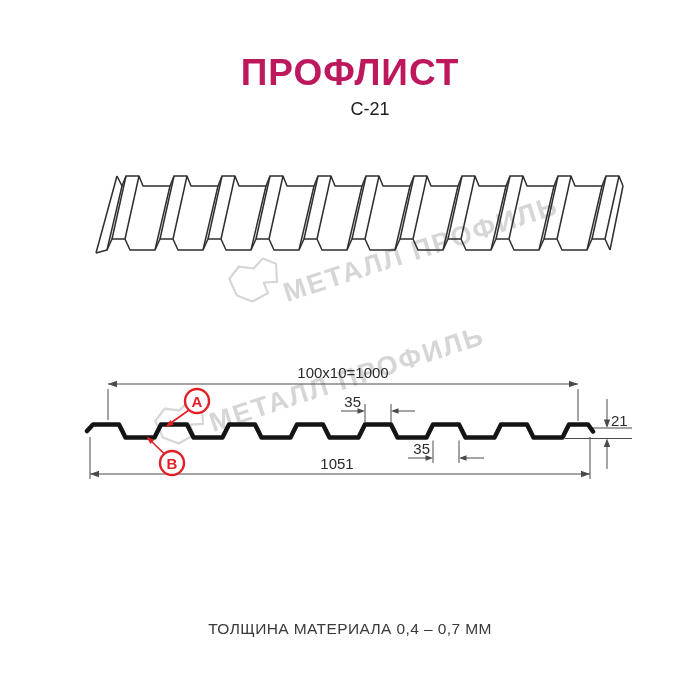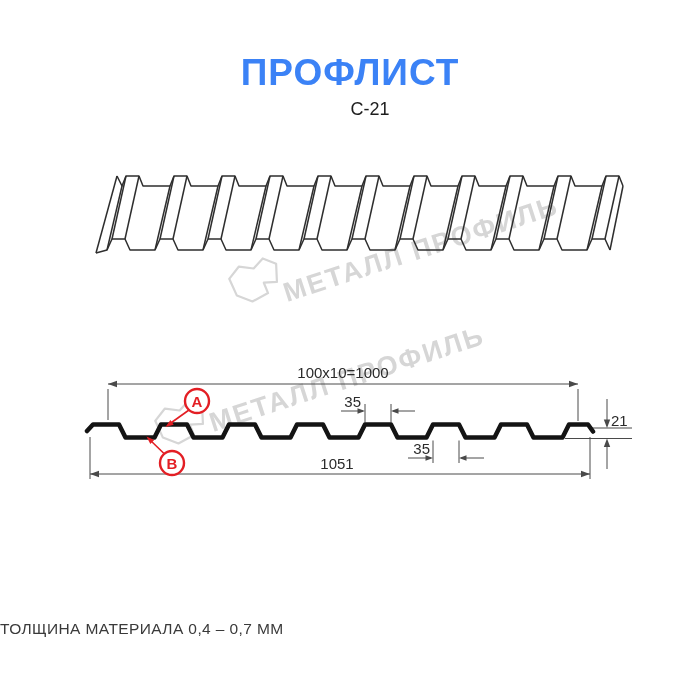--- a/index.html
+++ b/index.html
@@ -3,28 +3,28 @@
 <meta charset="utf-8">
 <style>
   html,body{margin:0;padding:0;}
   body{
     width:700px;height:700px;position:relative;background:#ffffff;
     font-family:"Liberation Sans", sans-serif;overflow:hidden;
   }
   .layer{position:absolute;left:0;top:0;width:700px;height:700px;pointer-events:none;}
   .title{
     position:absolute;top:54px;left:0;right:0;text-align:center;
-    font-size:37px;font-weight:700;letter-spacing:1px;color:#3b82f6;line-height:1;
+    font-size:37px;font-weight:700;letter-spacing:1px;color:#be185d;line-height:1;
   }
   .subtitle{
     position:absolute;top:100px;left:0;right:0;text-align:center;
     font-size:18px;font-weight:500;color:#1d1d1d;line-height:1;padding-left:40px;
   }
   .footer{
-    position:absolute;top:621px;left:0;right:0;text-align:left;
+    position:absolute;top:621px;left:0;right:0;text-align:center;
     font-size:15.5px;font-weight:500;color:#3a3a3a;letter-spacing:.4px;line-height:1;
   }
   .wm-text{
     font-size:27px;font-weight:700;letter-spacing:2px;fill:#d6d6d6;
     font-family:"Liberation Sans", sans-serif;
   }
   .dim{stroke:#4a4a4a;stroke-width:1;}
   .dim-f{fill:#4a4a4a;stroke:none;}
   .dtext{font-size:15px;fill:#2b2b2b;font-family:"Liberation Sans", sans-serif;}
   .sheetline{stroke:#2e2e2e;stroke-width:1.5;fill:none;stroke-linejoin:round;}

